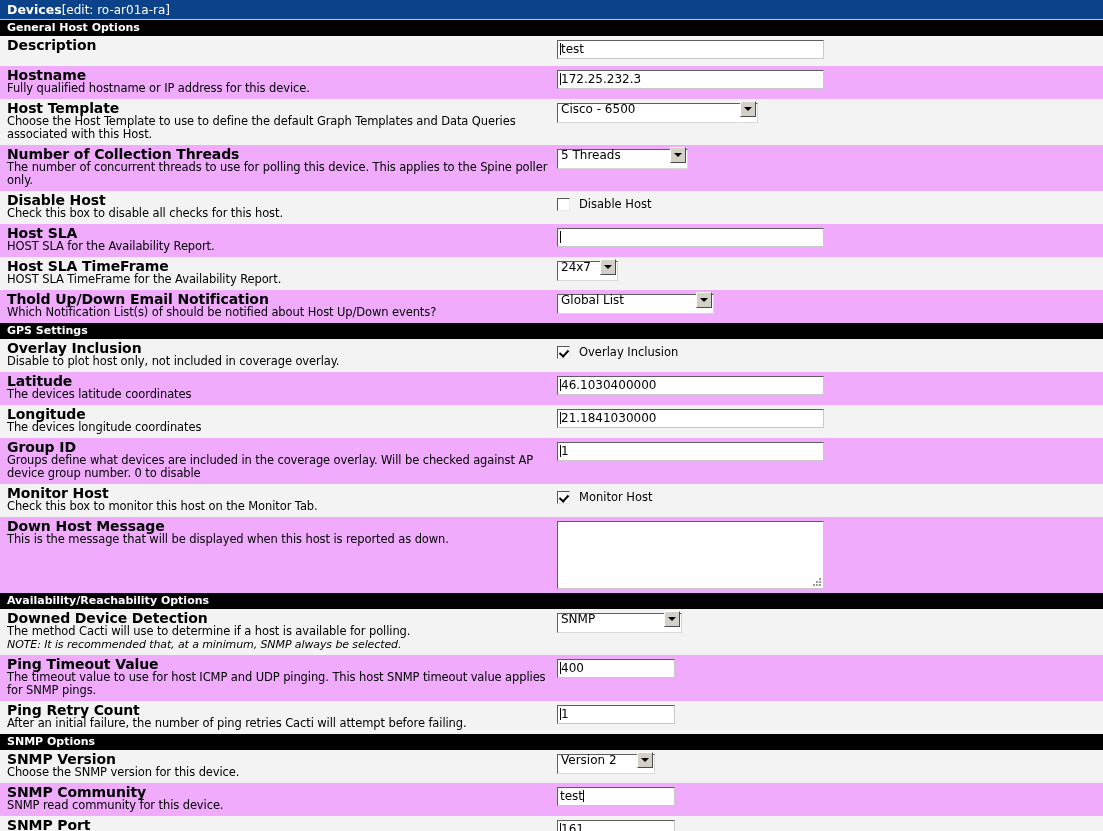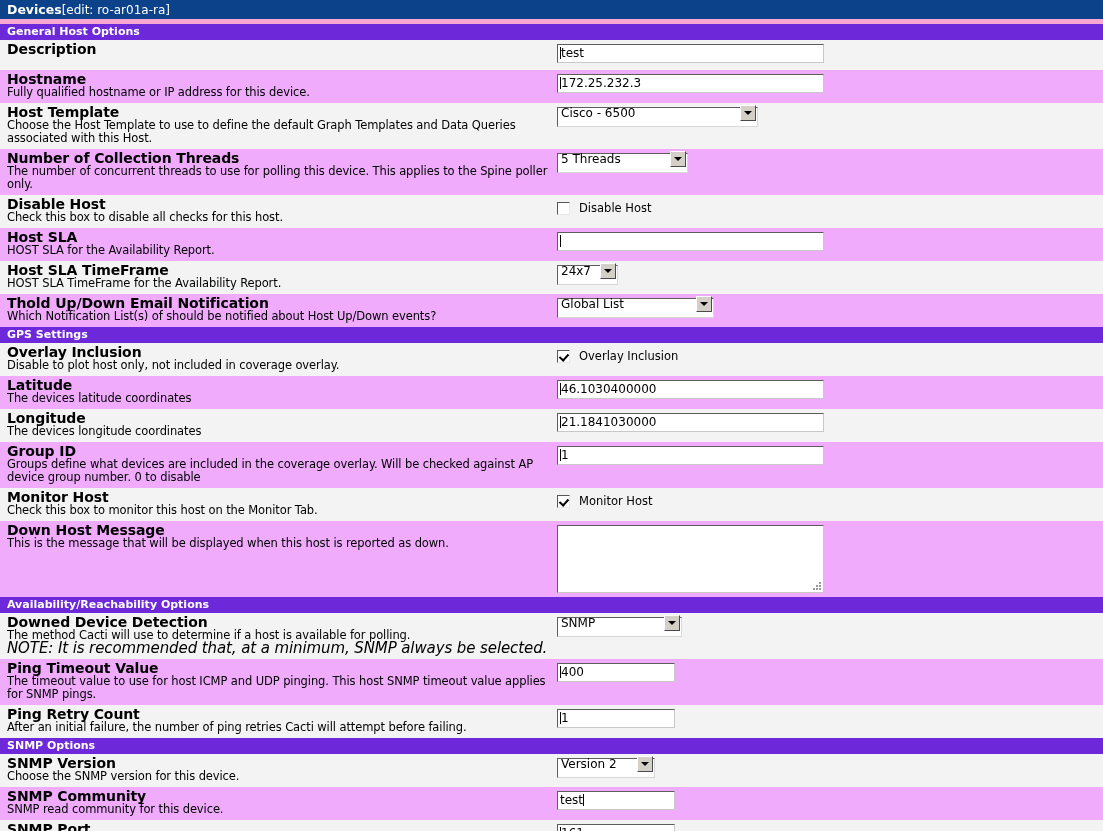--- a/index.html
+++ b/index.html
@@ -17,36 +17,36 @@
   }
 
   
   .titlebar {
     background: #0b4289;
     color: #ffffff;
     height: 19px;
     line-height: 19px;
     padding: 0 0 0 7px;
     font-size: 12px;
-    border-bottom: 5px solid #f9a8d4;
+    border-bottom: 1px solid #f9a8d4;
     white-space: nowrap;
     overflow: hidden;
   }
   .titlebar .tb-main {
     font-weight: bold;
     font-size: 12.5px;
   }
   .titlebar .tb-sub {
     font-weight: normal;
     font-size: 12px;
   }
 
   
   .section-header {
-    background: #6d28d9;
+    background: #000000;
     color: #ffffff;
     font-weight: bold;
     font-size: 11px;
     height: 16px;
     line-height: 16px;
     padding: 0 0 0 7px;
     white-space: nowrap;
     overflow: hidden;
   }
 
@@ -81,21 +81,21 @@
   }
   .fld-desc {
     font-weight: normal;
     font-size: 11.5px;
     line-height: 13px;
     display: block;
     letter-spacing: -0.1px;
   }
   .fld-note {
     font-style: italic;
-    font-size: 15px;
+    font-size: 11px;
     line-height: 13px;
     display: block;
     letter-spacing: -0.1px;
   }
 
   
   .txt {
     box-sizing: border-box;
     height: 19px;
     border: 1px solid;

